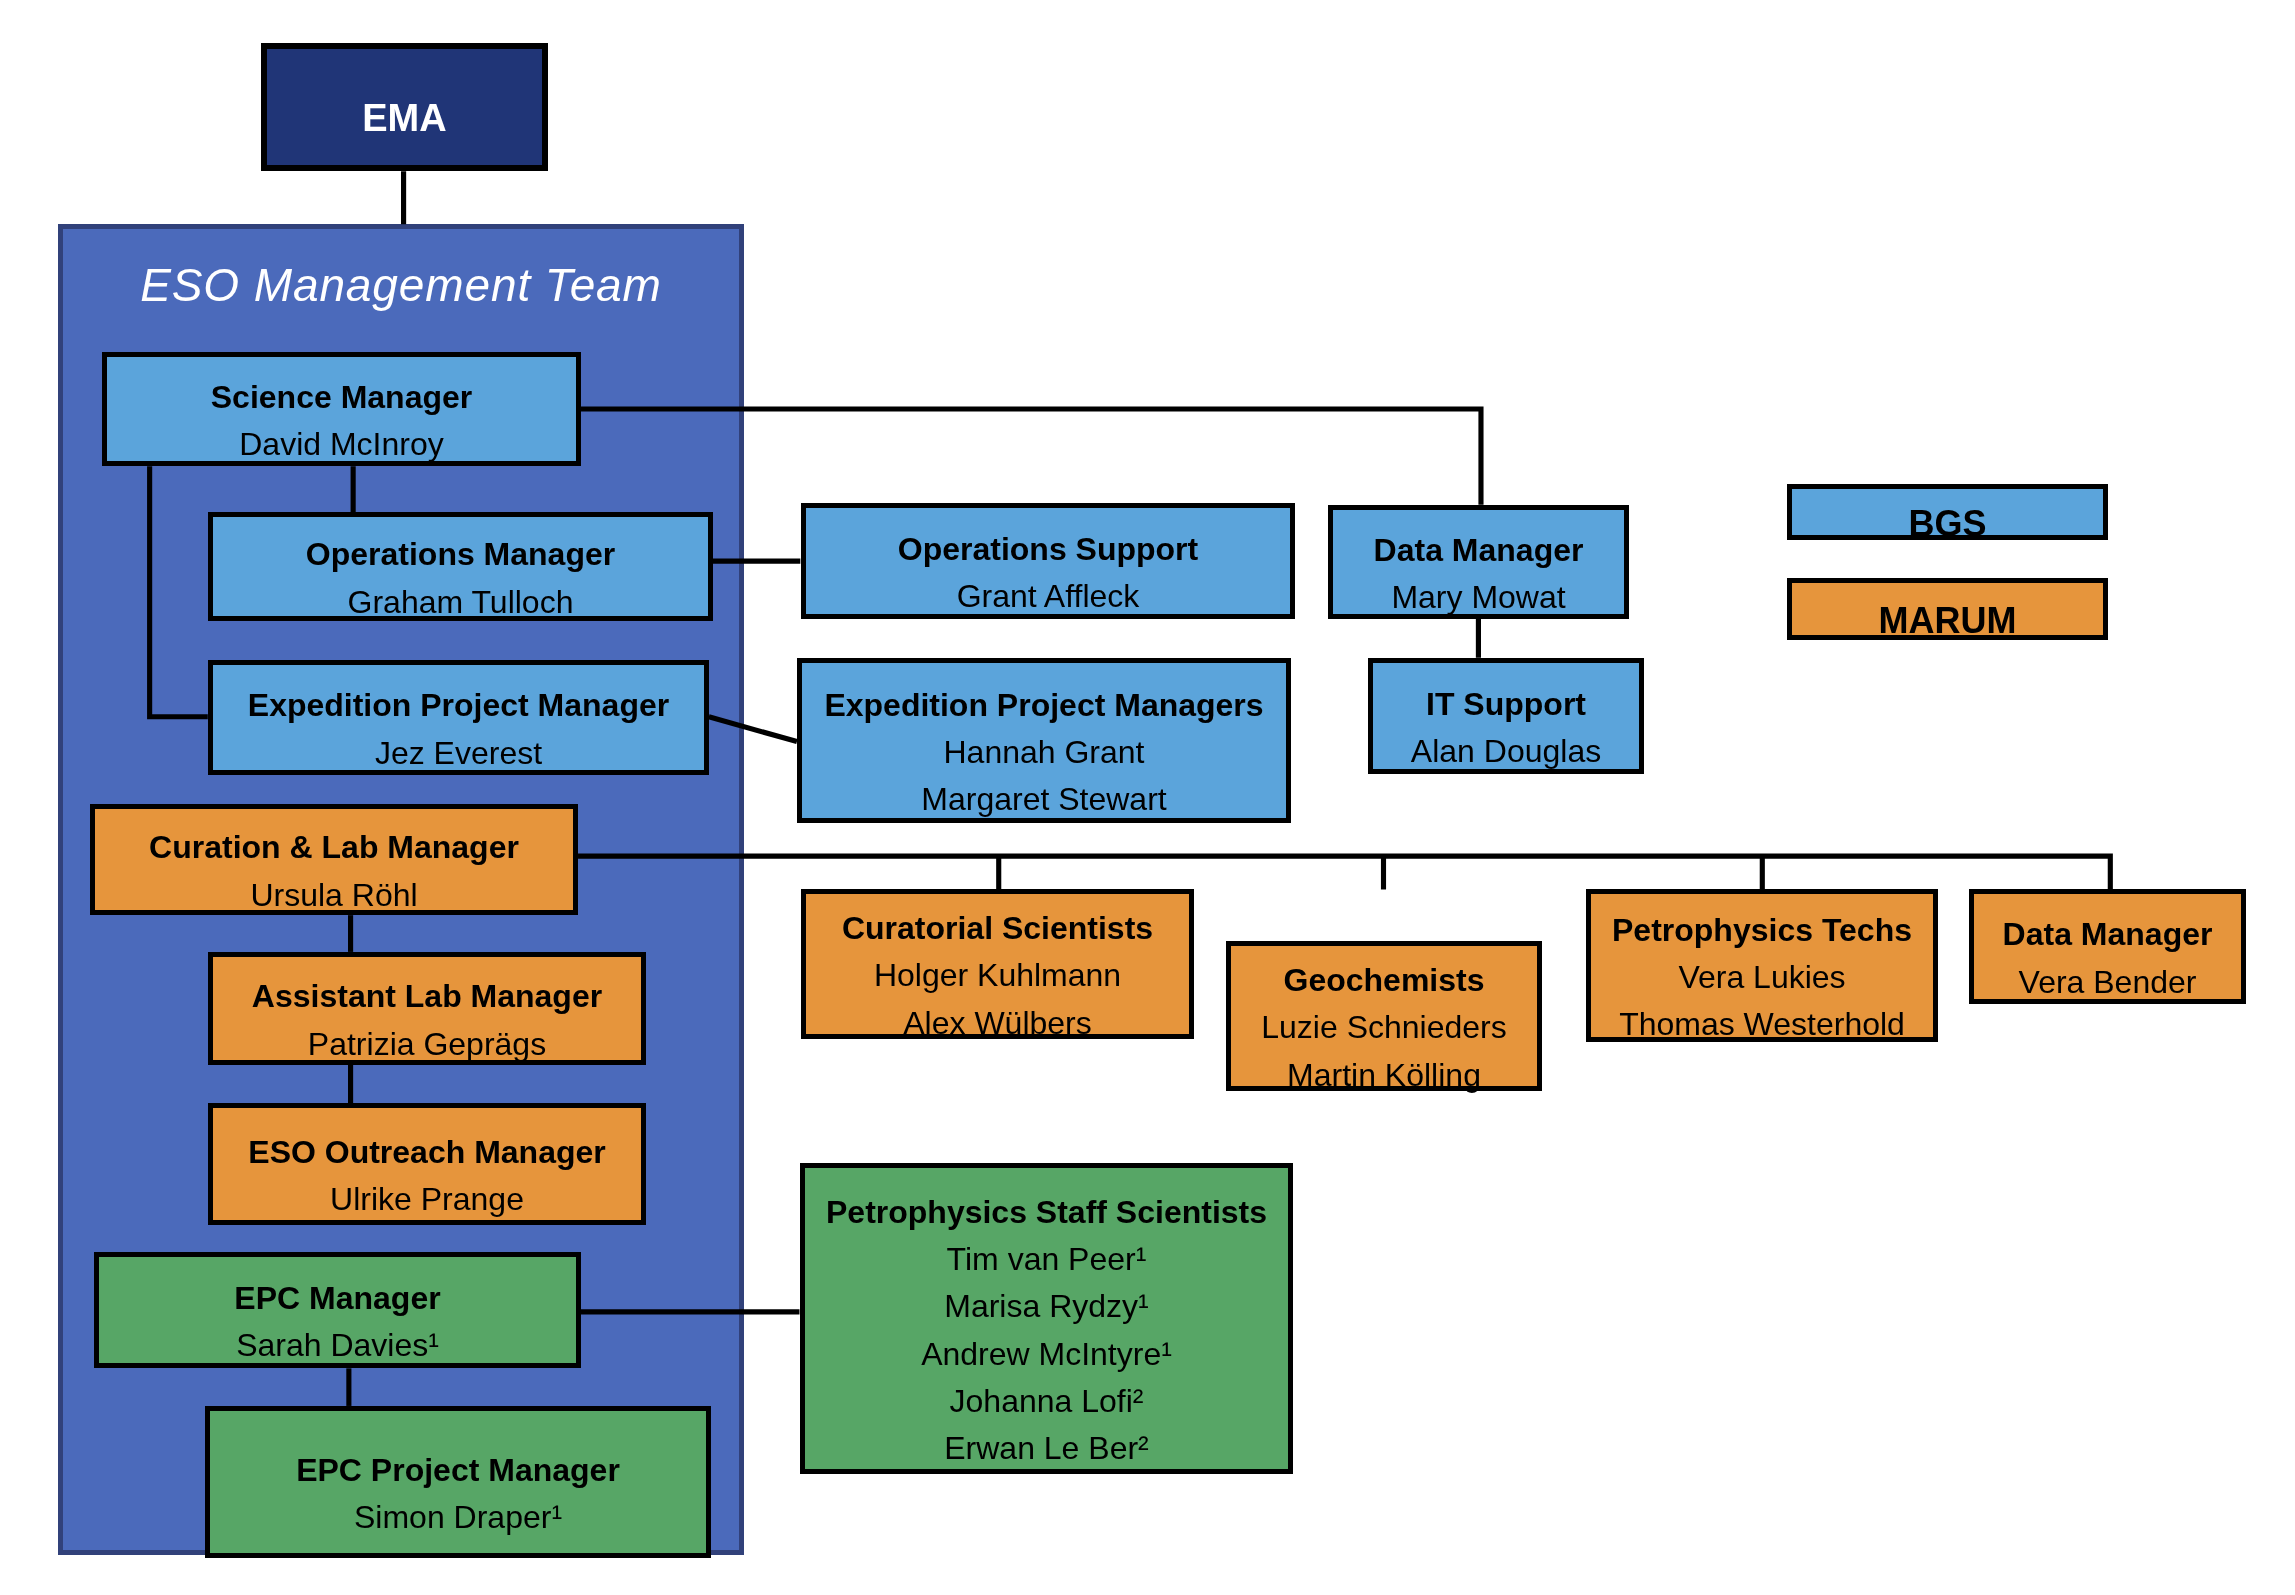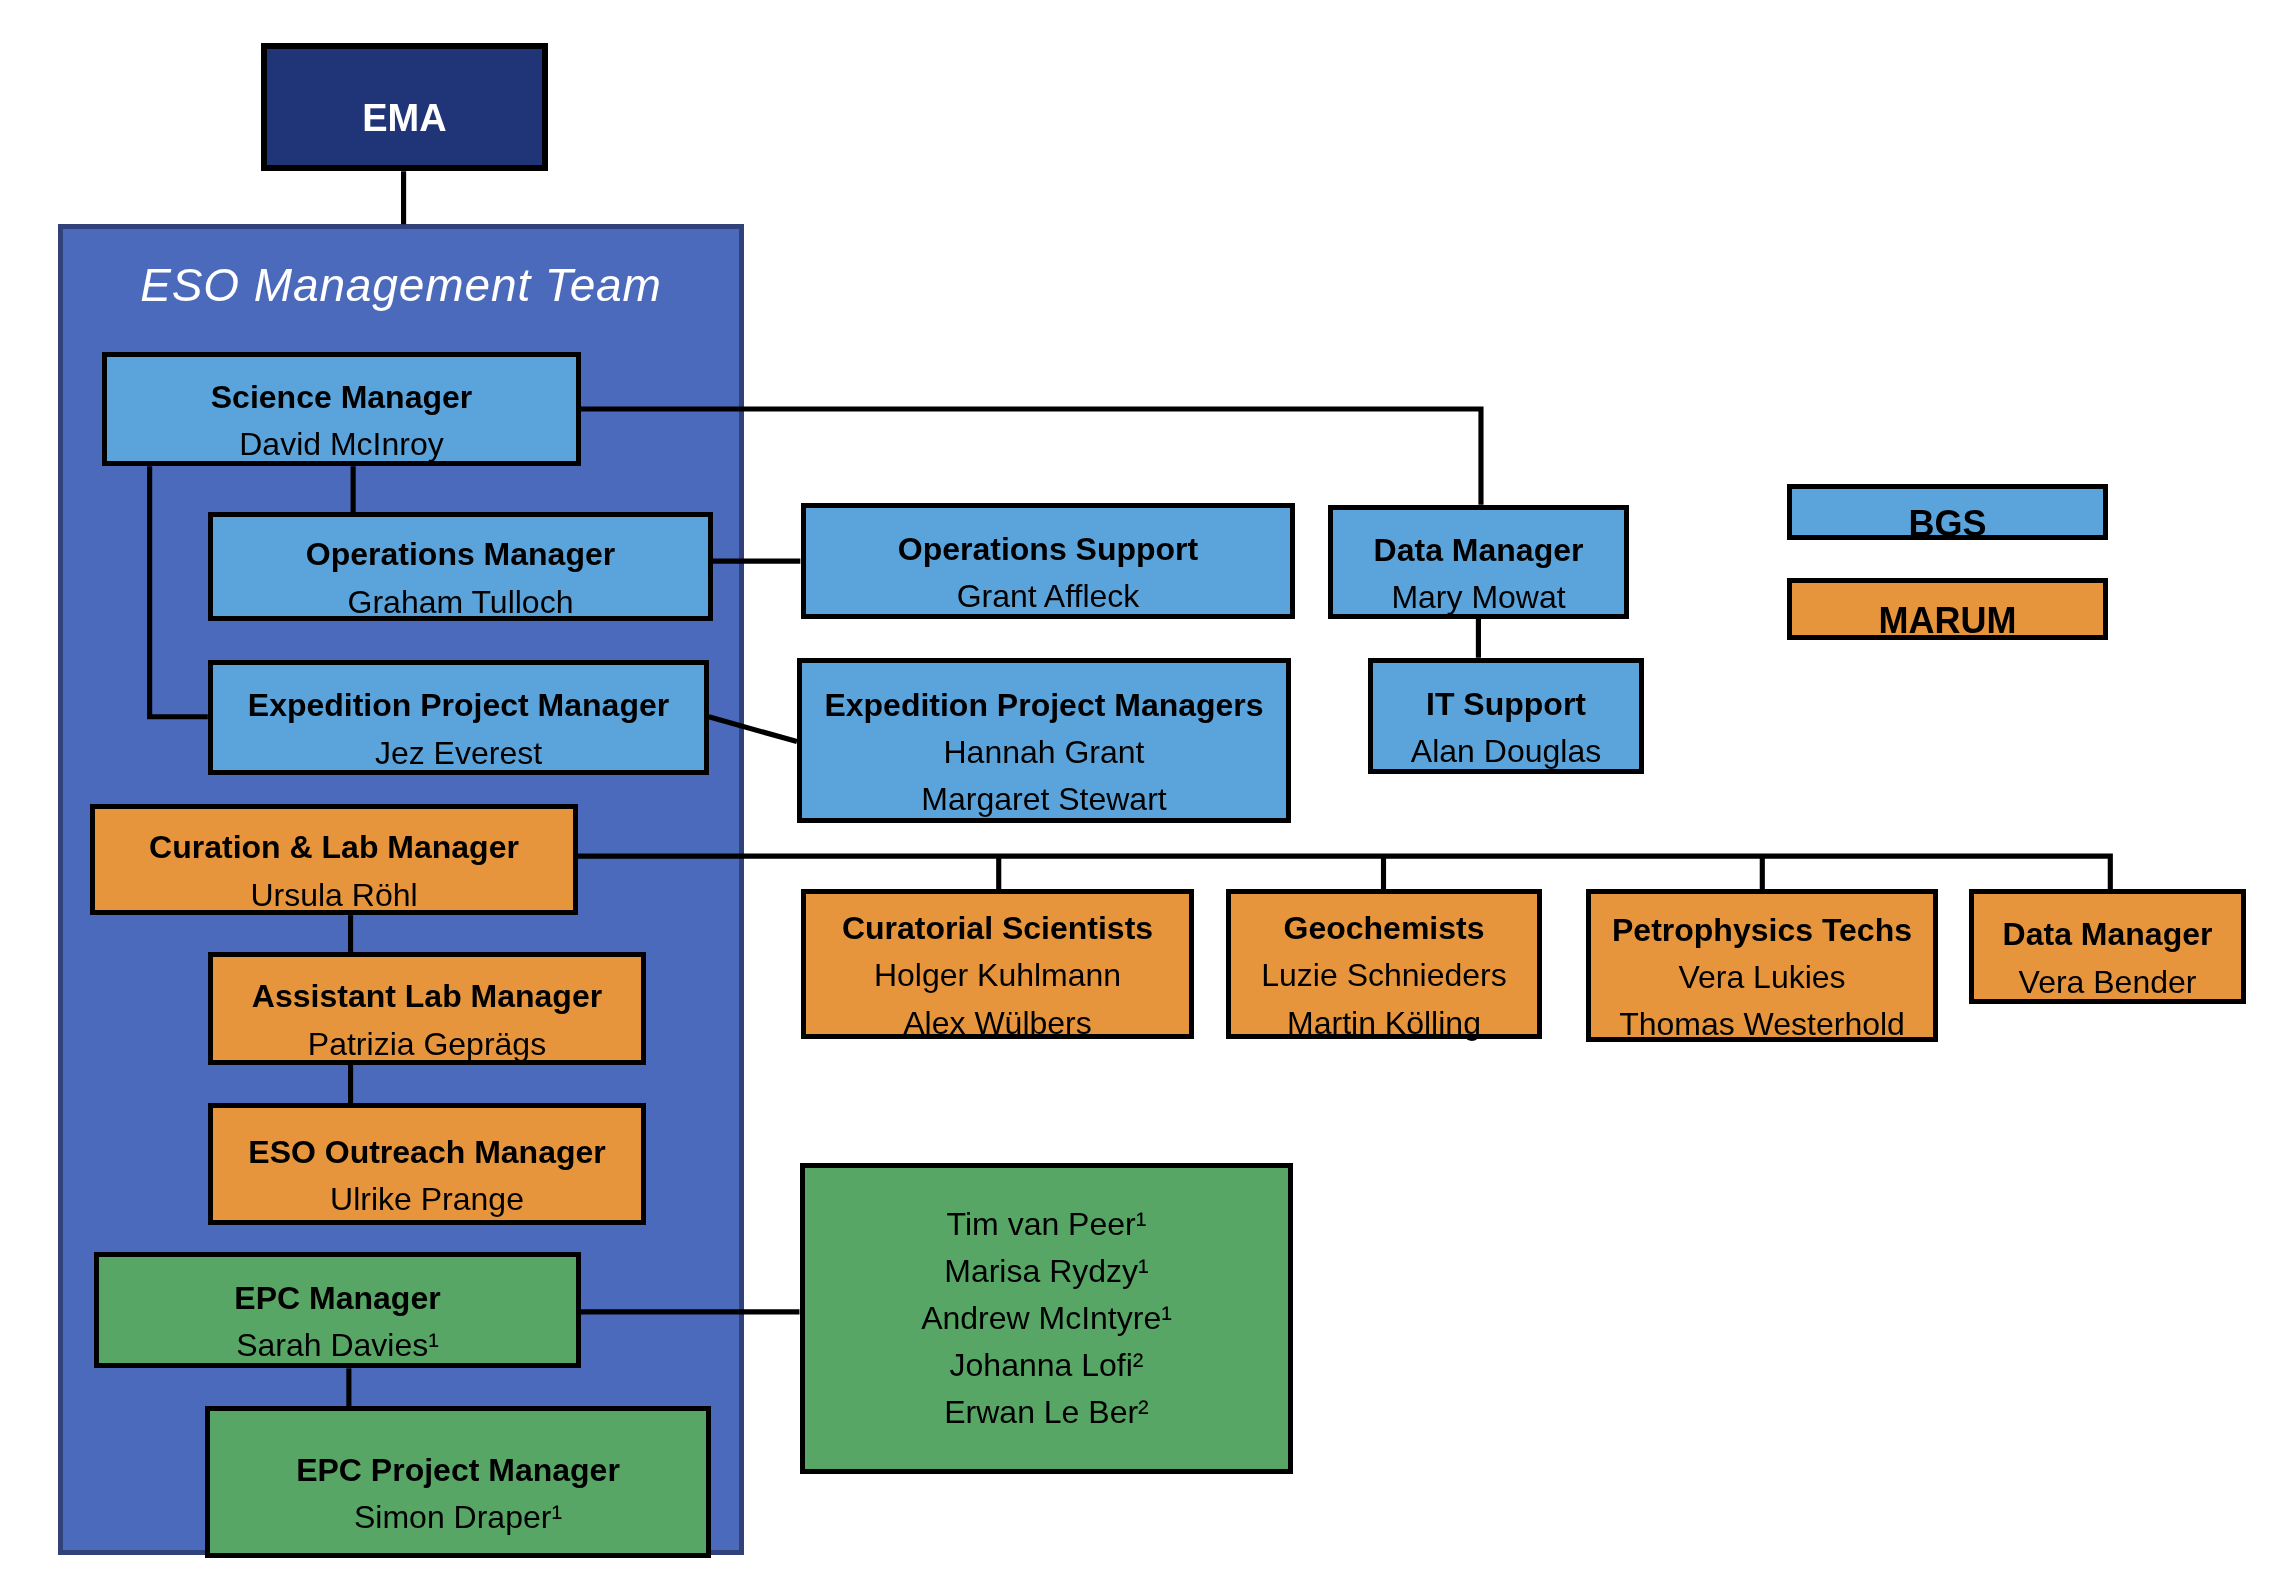--- a/index.html
+++ b/index.html
@@ -113,21 +113,21 @@
     <div class="box-title">ESO Outreach Manager</div>
     <div class="box-names">Ulrike Prange</div>
   </div>
 
   <div class="box orange" style="left:801px;top:889px;width:393px;height:150px">
     <div class="box-title">Curatorial Scientists</div>
     <div class="box-names">Holger Kuhlmann
 Alex Wülbers</div>
   </div>
 
-  <div class="box orange" style="left:1226px;top:889px;width:316px;height:150px">
+  <div class="box orange" style="left:1226px;top:941px;width:316px;height:150px">
     <div class="box-title">Geochemists</div>
     <div class="box-names">Luzie Schnieders
 Martin Kölling</div>
   </div>
 
   <div class="box orange" style="left:1586px;top:889px;width:352px;height:153px">
     <div class="box-title">Petrophysics Techs</div>
     <div class="box-names">Vera Lukies
 Thomas Westerhold</div>
   </div>
@@ -141,20 +141,21 @@
     <div class="box-title">EPC Manager</div>
     <div class="box-names">Sarah Davies¹</div>
   </div>
 
   <div class="box green" style="left:205px;top:1406px;width:506px;height:152px">
     <div class="box-title">EPC Project Manager</div>
     <div class="box-names">Simon Draper¹</div>
   </div>
 
   <div class="box green" style="left:800px;top:1163px;width:493px;height:311px">
+    <div class="box-title">Petrophysics Staff Scientists</div>
     <div class="box-names">Tim van Peer¹
 Marisa Rydzy¹
 Andrew McIntyre¹
 Johanna Lofi²
 Erwan Le Ber²</div>
   </div>
 
   <div class="box blue" style="left:1787px;top:484px;width:321px;height:56px">
     <div class="box-title big-label" style="font-size:36px">BGS</div>
   </div>

